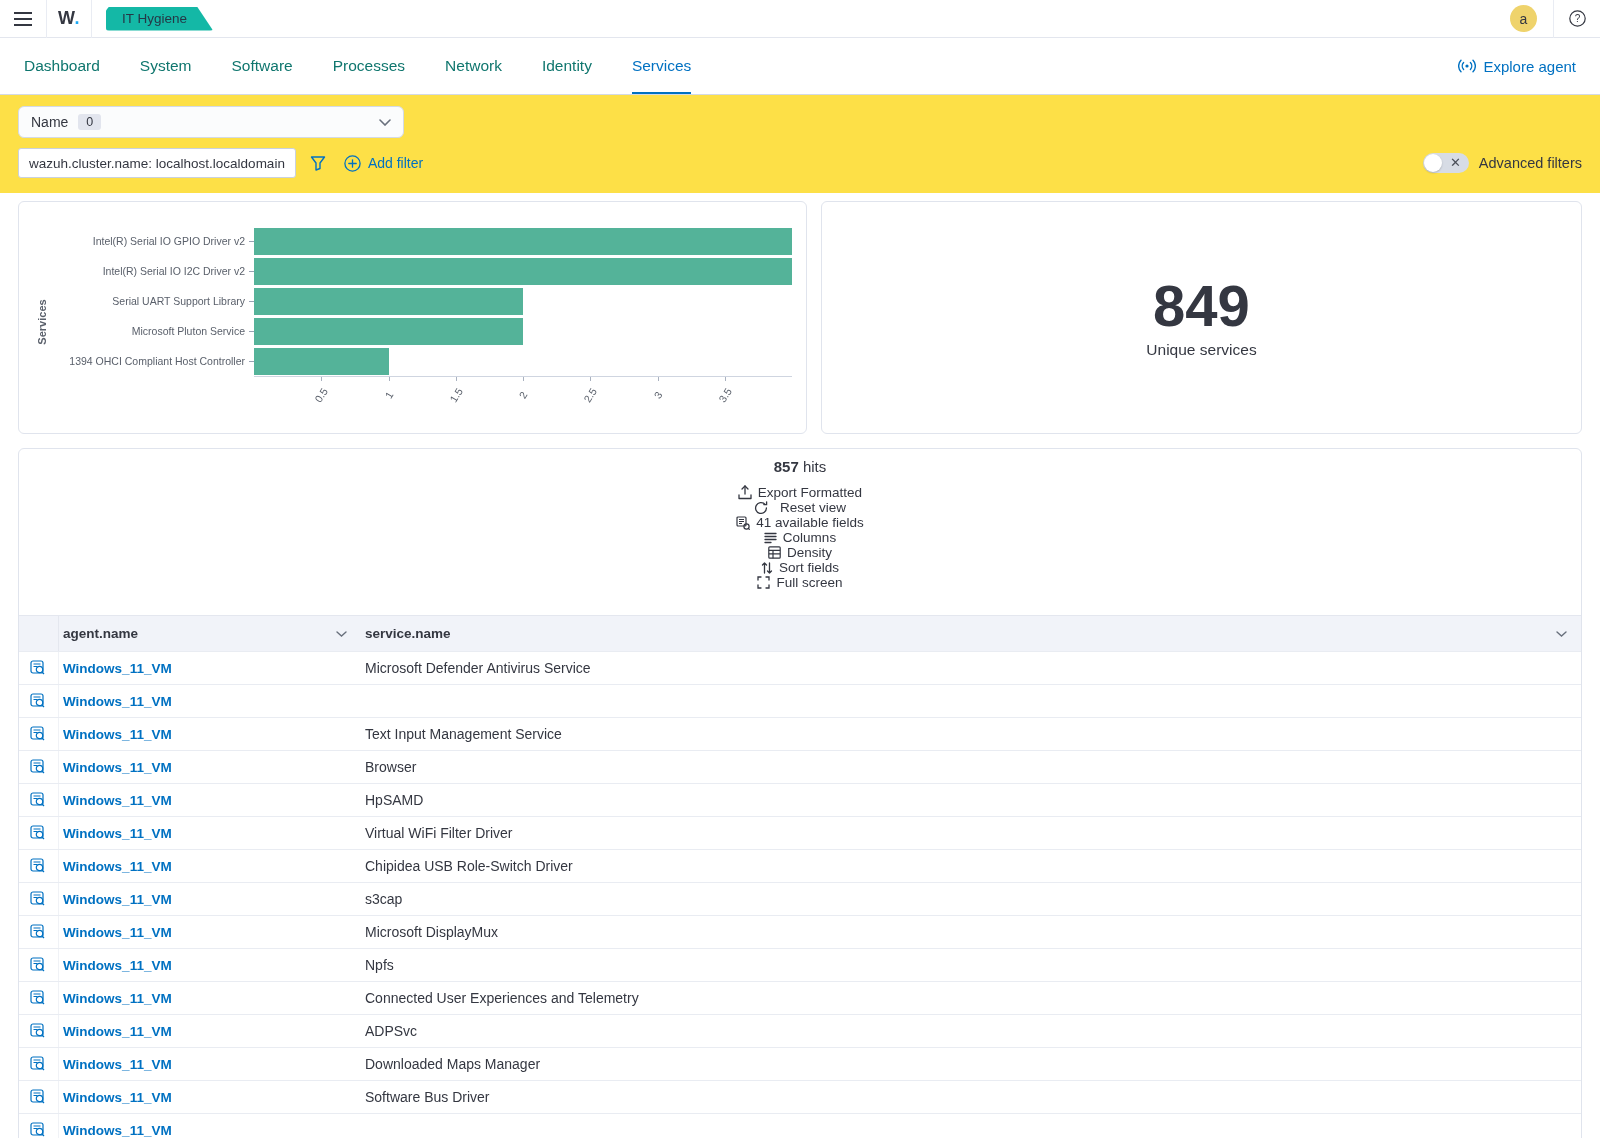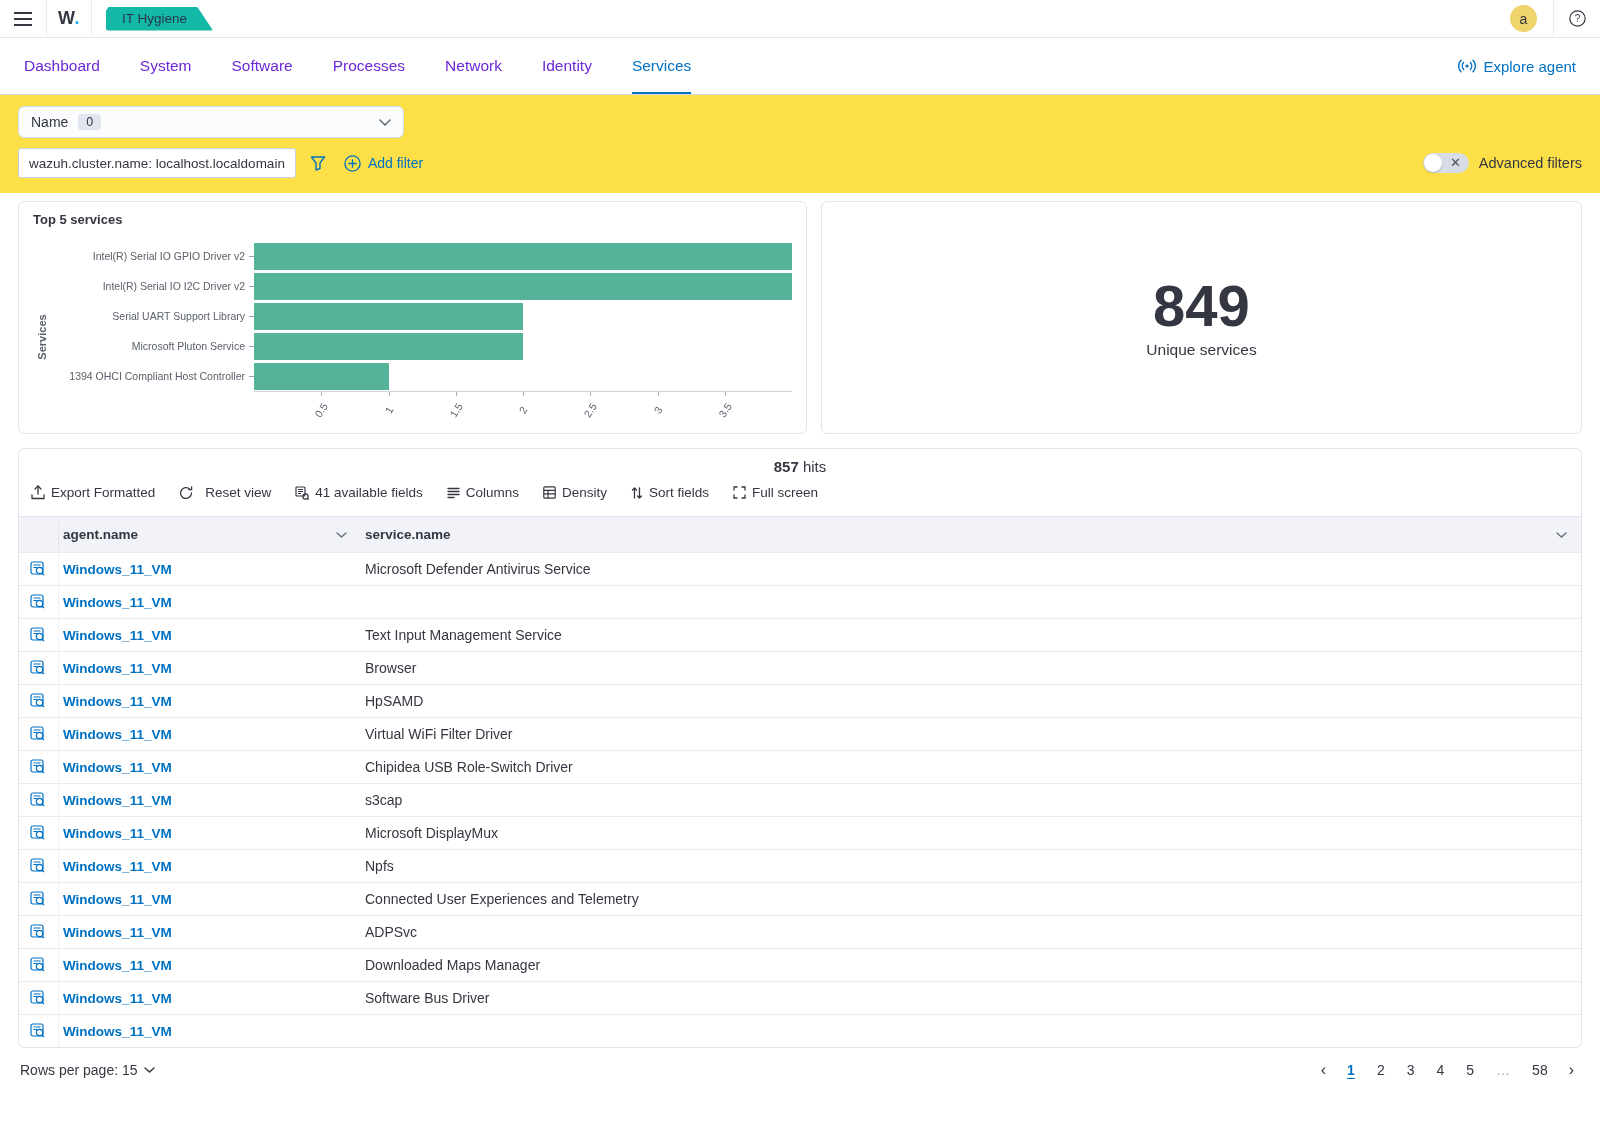--- a/index.html
+++ b/index.html
@@ -13,21 +13,21 @@
   .logo .dot { color:#1ba9f5; }
   .crumb-wrap { padding:0 8px 0 14px; }
   .crumb { display:inline-block; background:#14b8a6; color:#253746; font-size:13.5px; padding:4px 26px 5px 16px; clip-path:polygon(3px 0, calc(100% - 16px) 0, 100% 100%, 0 100%, 0 4px); border-radius:3px; }
   .topbar-right { margin-left:auto; display:flex; align-items:center; height:38px; }
   .avatar { width:27px; height:27px; border-radius:50%; background:#efd36c; color:#343741; font-size:14px; display:flex; align-items:center; justify-content:center; margin:0 16px; }
   .help { width:46px; display:flex; align-items:center; justify-content:center; color:#343741; }
 
   
   .tabsbar { height:57px; display:flex; align-items:stretch; border-bottom:1px solid #d3dae6; padding:0 24px; }
   .tabs { display:flex; gap:40px; }
-  .tab { display:flex; align-items:center; font-size:15.5px; color:#6d28d9; cursor:pointer; border-bottom:2px solid transparent; padding-top:2px; }
+  .tab { display:flex; align-items:center; font-size:15.5px; color:#0f766e; cursor:pointer; border-bottom:2px solid transparent; padding-top:2px; }
   .tab.active { color:#0071c2; border-bottom-color:#0071c2; font-weight:500; }
   .explore { margin-left:auto; display:flex; align-items:center; gap:7px; color:#0071c2; font-size:15px; cursor:pointer; }
 
   
   .filters { background:#fde047; padding:11px 18px 15px; }
   .name-select { width:386px; height:32px; background:#fbfcfd; border:1px solid #d3dae6; border-radius:6px; display:flex; align-items:center; padding:0 12px; cursor:pointer; }
   .name-select .lbl { font-size:14px; }
   .count-badge { background:#e2e5ee; border-radius:3px; font-size:12.5px; padding:1px 8px; margin-left:10px; }
   .name-select .chev { margin-left:auto; color:#69707d; }
   .filter-row { margin-top:10px; display:flex; align-items:center; }
@@ -61,21 +61,21 @@
   .xtick-label { position:absolute; top:12px; font-size:10.5px; color:#5a606b; transform:translateX(-50%) rotate(-58deg); }
 
   .metric-panel { display:flex; flex-direction:column; align-items:center; justify-content:center; }
   .metric-value { font-size:58px; font-weight:700; color:#343741; line-height:1.05; }
   .metric-label { font-size:15.5px; margin-top:4px; }
 
   
   .table-panel { margin:14px 18px 0; background:#fff; border:1px solid #e0e4ed; border-radius:6px; overflow:hidden; }
   .hits { text-align:center; padding:9px 0 4px; font-size:15px; }
   .hits b { font-weight:700; }
-  .grid-toolbar { display:flex; align-items:center; gap:24px; padding:6px 12px 16px; }
+  .grid-toolbar { display:flex; align-items:center; padding:6px 12px 25px;flex-direction:column; }
   .tbtn { display:flex; align-items:center; gap:6px; font-size:13.5px; color:#343741; cursor:pointer; }
   .tbtn svg { flex:none; }
   .thead { display:flex; background:#f1f3f9; border-top:1px solid #e4e7ef; height:36px; align-items:center; font-size:13.5px; font-weight:700; }
   .th-icon { width:40px; height:100%; border-right:1px solid #e4e7ef; }
   .th-agent { width:298px; display:flex; align-items:center; justify-content:space-between; padding:0 10px 0 4px; height:100%; cursor:pointer; }
   .th-service { flex:1; display:flex; align-items:center; justify-content:space-between; padding:0 14px 0 8px; height:100%; cursor:pointer; }
   .th .chev { color:#69707d; }
   .trow { display:flex; align-items:center; height:33px; border-top:1px solid #e9ecf2; font-size:14px; }
   .td-icon { width:40px; display:flex; align-items:center; justify-content:center; border-right:1px solid #f0f2f6; height:100%; cursor:pointer; }
   .td-agent { width:298px; padding:0 10px 0 4px; }
@@ -174,21 +174,20 @@
         <span class="knob"></span>
         <span class="x">✕</span>
       </div>
       <span class="adv-label">Advanced filters</span>
     </div>
   </div>
 </section>
 
 <section class="panels">
   <div class="panel chart-panel">
-    <div class="chart-title">Top 5 services</div>
     <div class="chart-body">
       <div class="ylab">
           <span>Services</span>
         </div>
       <div class="plot">
         <div>
             <div class="bar-row">
               <div class="bar-cat">Intel(R) Serial IO GPIO Driver v2</div>
               <div class="cat-tick"></div>
               <div class="bar-track">

